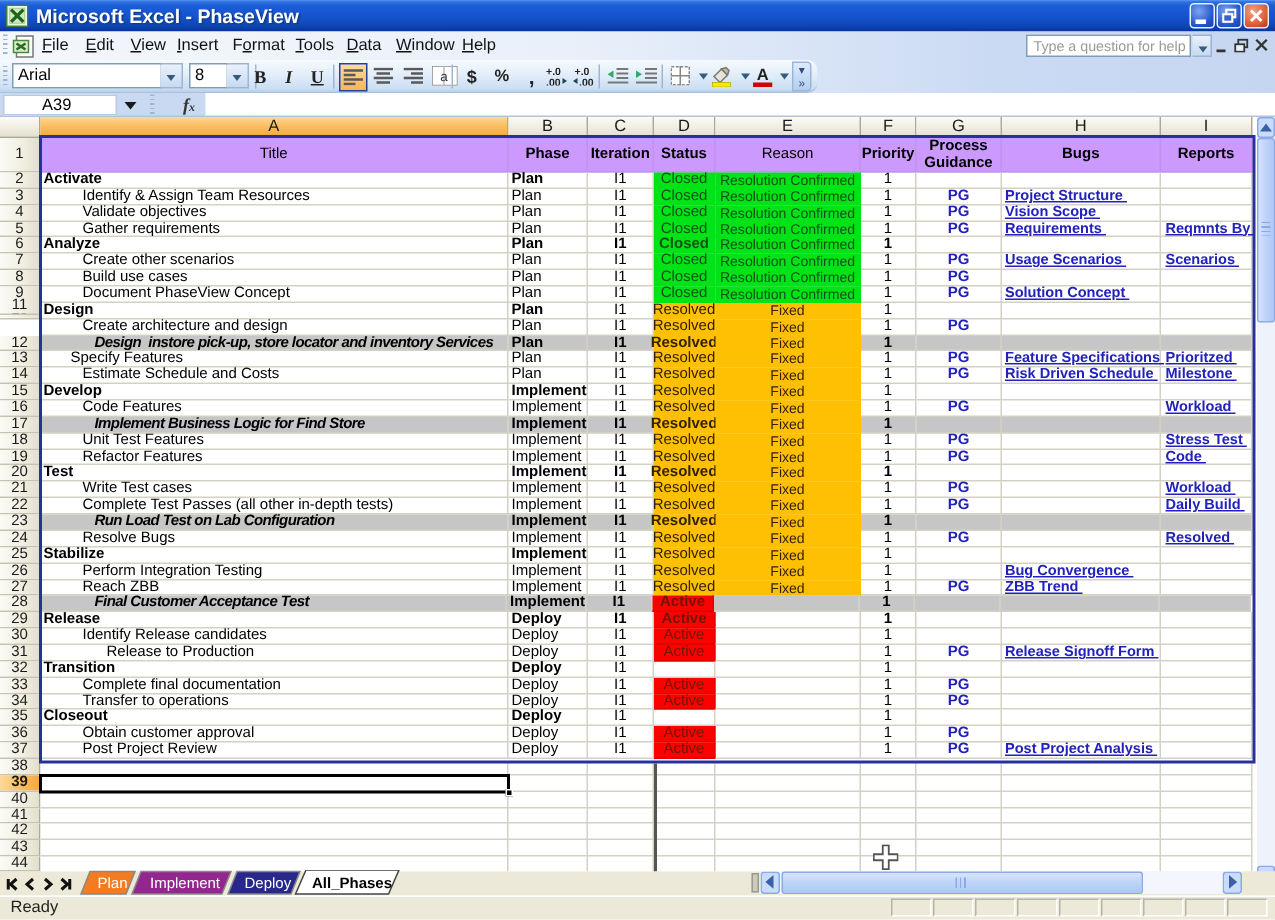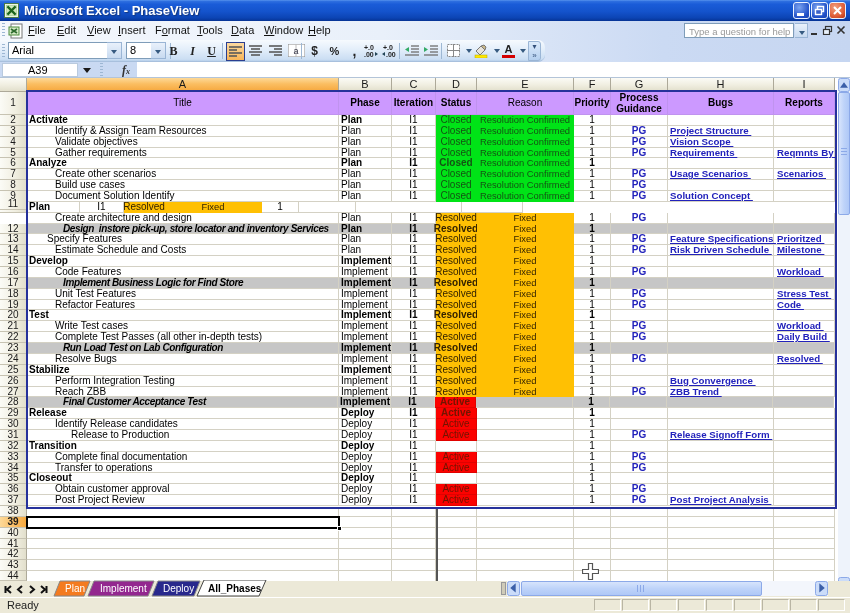--- a/index.html
+++ b/index.html
@@ -395,35 +395,36 @@
 <div class="c ctr grn" style="width:41px;">Closed</div>
 <div class="c ctr grn" style="width:97px;font-size:9.4px">Resolution Confirmed</div>
 <div class="c ctr" style="width:37px;">1</div>
 <div class="c ctr" style="width:57px">
       <span class="pg">PG</span>
     </div>
 <div class="c" style="width:106px;padding-left:2px"></div>
 <div class="c" style="width:61px;padding-left:3px"></div>
 </div>
 <div class="row" style="top:191px;height:11px">
-<div class="c" style="width:312px;padding-left:28px;">Document Solution Identify</div>
+<div class="c" style="width:312px;padding-left:28px;">Document PhaseView Concept</div>
 <div class="c" style="width:53px;padding-left:2px;">Plan</div>
 <div class="c ctr" style="width:44px;">I1</div>
 <div class="c ctr grn" style="width:41px;">Closed</div>
 <div class="c ctr grn" style="width:97px;font-size:9.4px">Resolution Confirmed</div>
 <div class="c ctr" style="width:37px;">1</div>
 <div class="c ctr" style="width:57px">
       <span class="pg">PG</span>
     </div>
 <div class="c" style="width:106px;padding-left:2px">
       <span class="lnk">Solution Concept&nbsp;</span>
     </div>
 <div class="c" style="width:61px;padding-left:3px"></div>
 </div>
 <div class="row" style="top:202px;height:11px">
+<div class="c" style="width:312px;padding-left:2px;font-weight:bold">Design</div>
 <div class="c" style="width:53px;padding-left:2px;font-weight:bold">Plan</div>
 <div class="c ctr" style="width:44px;">I1</div>
 <div class="c ctr gld" style="width:41px;">Resolved</div>
 <div class="c ctr gld" style="width:97px;font-size:9.4px">Fixed</div>
 <div class="c ctr" style="width:37px;">1</div>
 <div class="c ctr" style="width:57px">
       <span class="pg"></span>
     </div>
 <div class="c" style="width:106px;padding-left:2px"></div>
 <div class="c" style="width:61px;padding-left:3px"></div>

